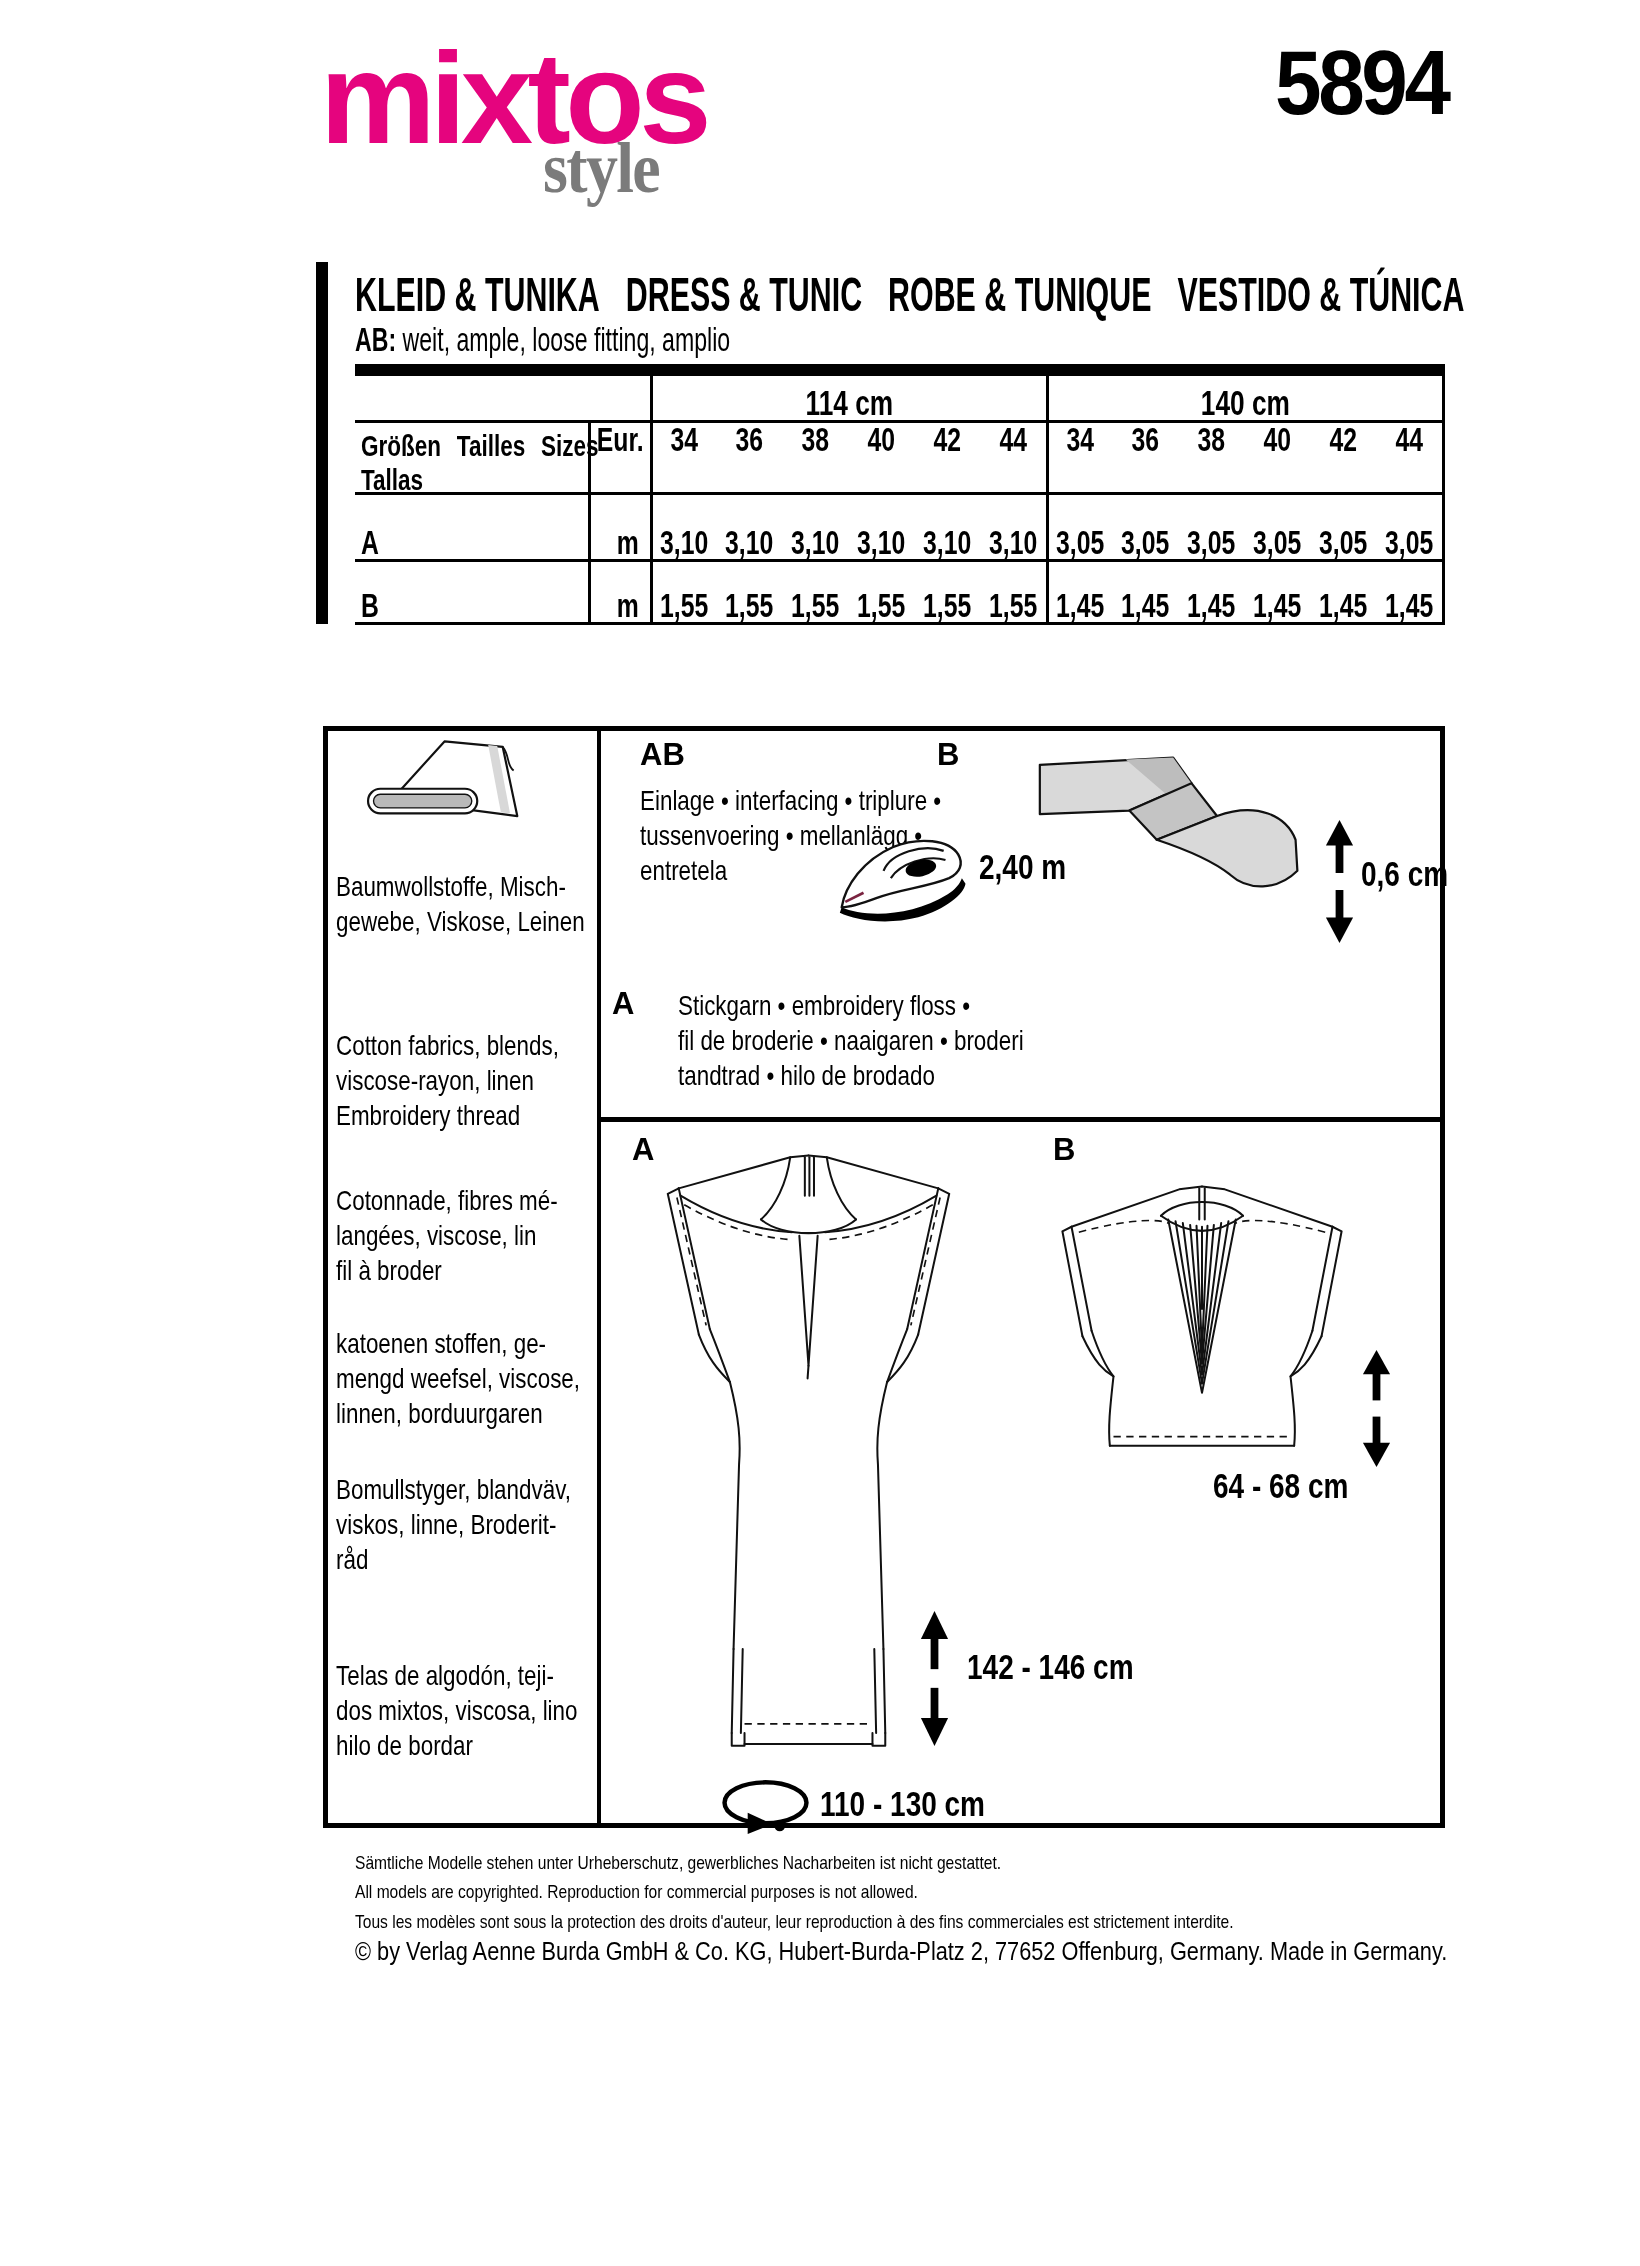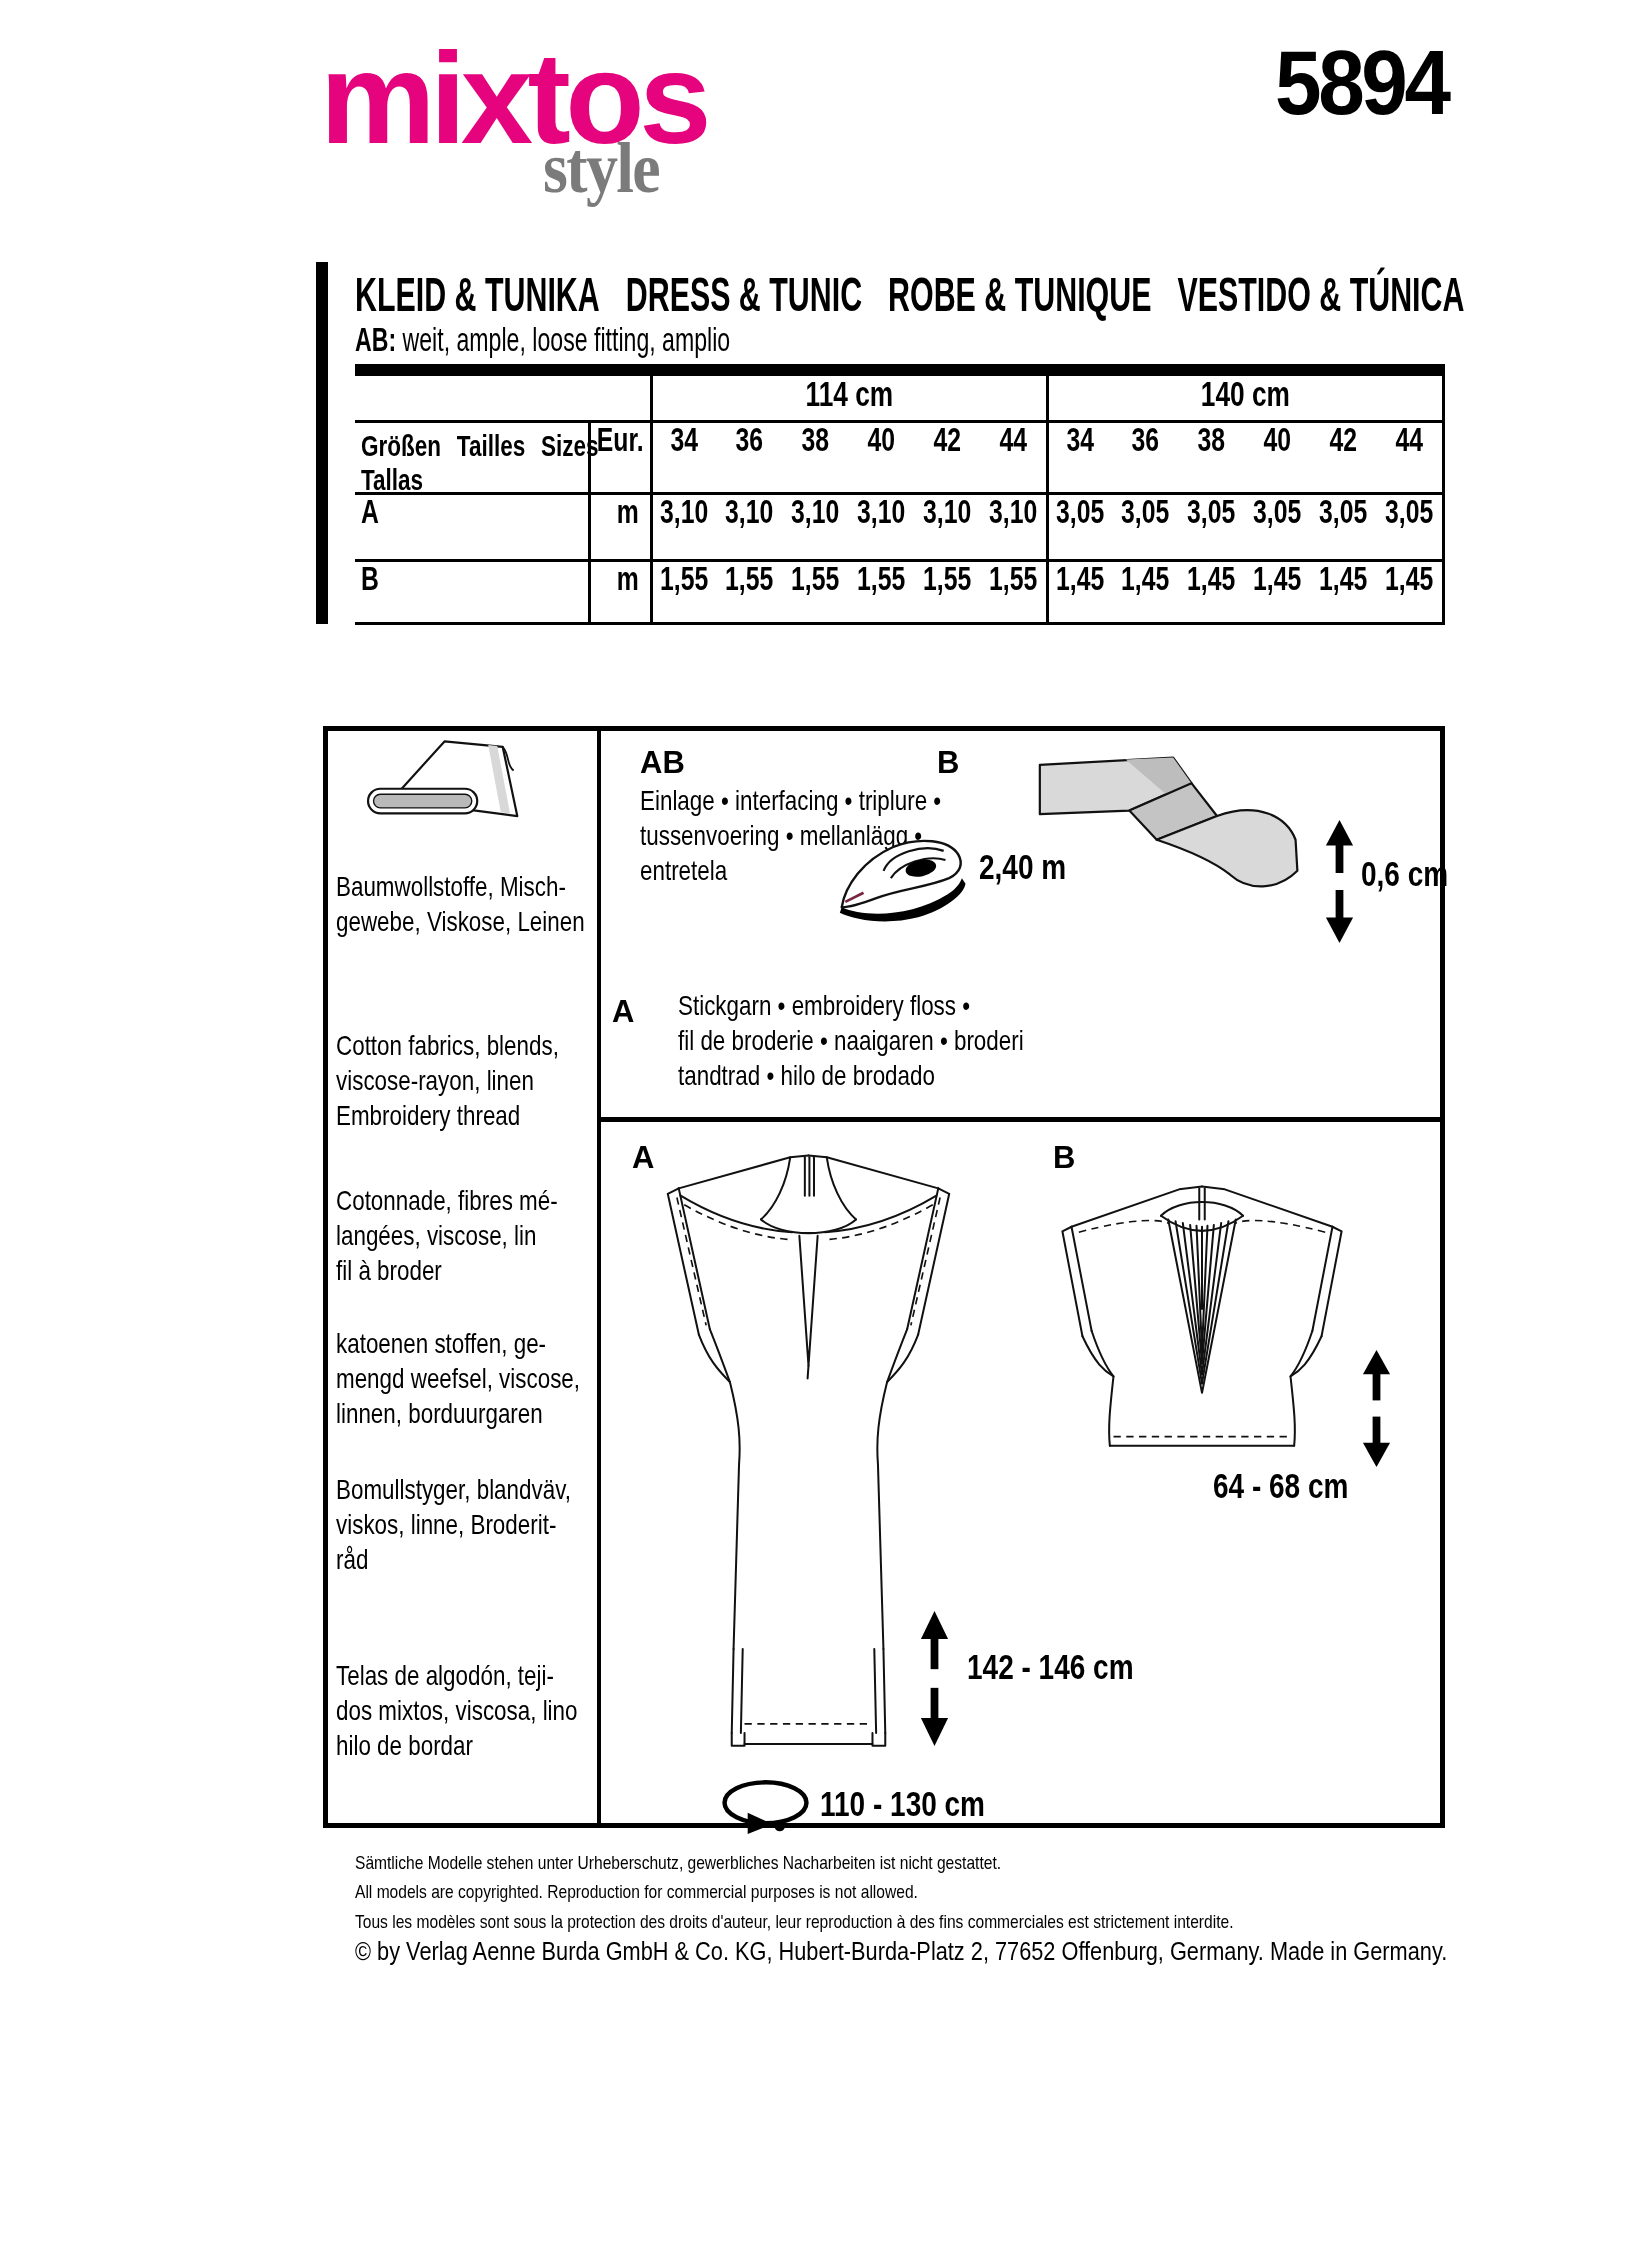--- a/index.html
+++ b/index.html
@@ -25,39 +25,39 @@
 
   
   .tbl{width:1090px;}
   .tbl-topbar{height:12px;background:#000;}
   .trow{display:grid;grid-template-columns:233px 62px repeat(12,66px);
         border-bottom:3.7px solid #000;border-right:3.7px solid #000;position:relative;}
   .r1{height:44px;}
   .r2{height:69px;}
   .r3{height:64px;}
   .r4{height:60px;}
-  .cell{display:flex;align-items:flex-start;justify-content:center;overflow:visible;}
+  .cell{display:flex;align-items:flex-end;justify-content:center;overflow:visible;}
   .cell.bl{border-left:3.7px solid #000;}
   .cell.left{justify-content:flex-start;}
   .cell.bot{align-items:flex-start;padding-bottom:8.2px;}
   .cz{display:inline-block;font-weight:bold;font-size:33px;line-height:1;transform:scaleX(.75);}
   .czl{transform-origin:left center;}
   .grp{font-size:35px;}
   .hdrcell{display:block;padding:5.5px 0 0 5.5px;}
   .hdr-line{font-weight:bold;font-size:30px;line-height:34px;transform:scaleX(.75);
             transform-origin:left top;white-space:nowrap;word-spacing:12.8px;}
   .rowlab{padding-left:5.5px;}
 
   
   .main-box{width:1112px;height:1092px;border:5.5px solid #000;}
   .vdiv{position:absolute;left:269px;top:0;width:3.7px;height:100%;background:#000;}
   .hdiv{position:absolute;left:272px;top:386px;width:840px;height:4.6px;background:#000;}
   .para{font-size:28px;line-height:35px;white-space:pre-line;
         transform:scaleX(.8);transform-origin:left top;}
-  .seclab{font-size:31px;font-weight:bold;line-height:1;margin-top:8px;}
+  .seclab{font-size:31px;font-weight:bold;line-height:1;}
   .meas{font-size:35px;font-weight:bold;line-height:1;white-space:nowrap;
         transform:scaleX(.8);transform-origin:left top;}
 
   
   .foot-sm{font-size:19px;line-height:1;white-space:nowrap;
            transform:scaleX(.82);transform-origin:left top;}
   .foot-lg{font-size:25.6px;line-height:1;white-space:nowrap;
            transform:scaleX(.85);transform-origin:left top;}
 
   svg{display:block;}

